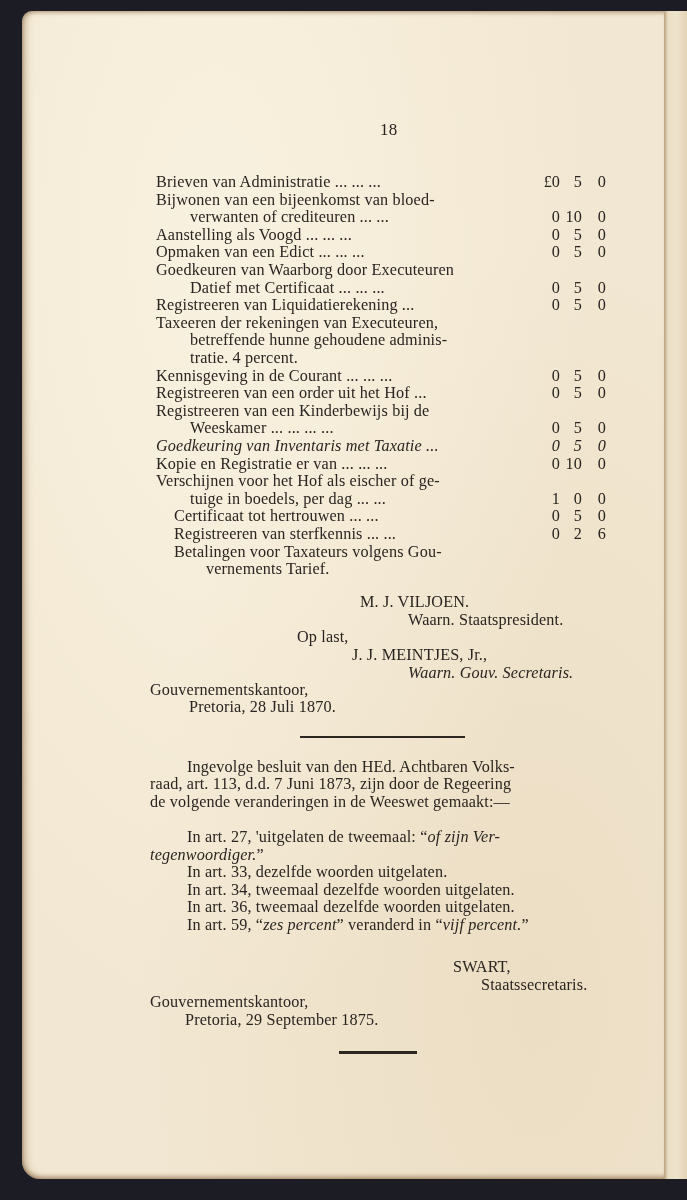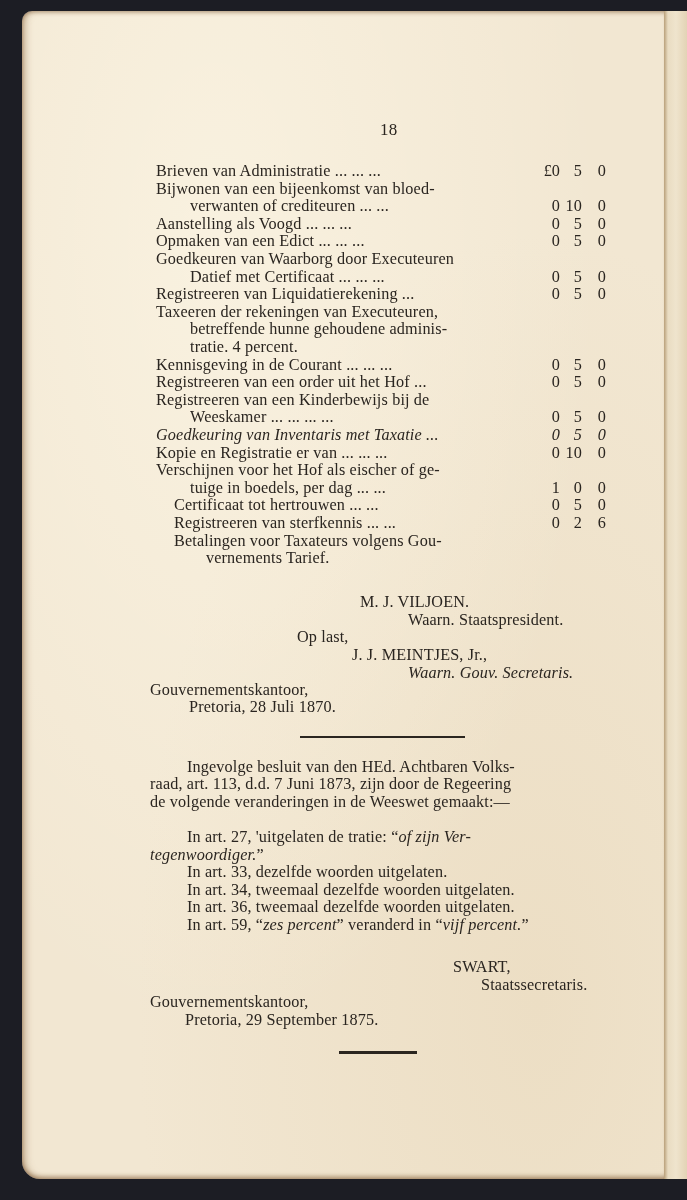--- a/index.html
+++ b/index.html
@@ -21,21 +21,21 @@
     box-shadow: inset 6px 0 8px -4px rgba(120,80,40,0.55),
                 inset 0 3px 4px -2px rgba(110,70,30,0.5),
                 inset 0 -4px 5px -2px rgba(110,70,30,0.55);
   }
   .gutter {
     position: absolute; left: 664px; top: 11px; width: 23px; height: 1168px;
     background: linear-gradient(to right, #b9a07a 0px, #e9dcc2 4px, #efe4cd 12px, #e3d3b5 23px);
   }
   .text { position: absolute; font-size: 16.2px; line-height: 18px; white-space: nowrap; letter-spacing: 0.15px; }
   .page-num { position: absolute; left: 380px; top: 121px; font-size: 17px; }
-  .row { position: absolute; left: 156px; width: 470px; height: 18px; }
+  .row { position: absolute; left: 156px; width: 470px; height: 18px; margin-top: 11px; }
   .row .lbl { position: absolute; left: 0; top: 0; }
   .row .amt { position: absolute; left: 380px; top: 0; width: 90px; }
   .amt span { position: absolute; text-align: right; }
   .amt .cur { left: 0; width: 16px; }
   .amt .l { left: 12px; width: 12px; }
   .amt .s { left: 24px; width: 22px; }
   .amt .d { left: 46px; width: 24px; }
   .ind1 { padding-left: 34px; }
   .ind2 { padding-left: 50px; }
   .ind3 { padding-left: 18px; }
@@ -201,21 +201,21 @@
 <div class="text" style="left:150px;top:681px;">Gouvernementskantoor,</div>
 <div class="text" style="left:189px;top:698px;">Pretoria, 28 Juli 1870.</div>
 
 <div class="rule" style="left:300px;top:736px;width:165px;height:2px;"></div>
 
 <div class="text" style="left:187px;top:758px;">Ingevolge besluit van den HEd. Achtbaren Volks-</div>
 <div class="text" style="left:150px;top:775px;">raad, art. 113, d.d. 7 Juni 1873, zijn door de Regeering</div>
 <div class="text" style="left:150px;top:793px;">de volgende veranderingen in de Weeswet gemaakt:—</div>
 
 <div class="text" style="left:187px;top:828px;">
-  <span>In art. 27, 'uitgelaten de tratie: “</span><i>of zijn Ver-</i>
+  <span>In art. 27, 'uitgelaten de tweemaal: “</span><i>of zijn Ver-</i>
 </div>
 <div class="text" style="left:150px;top:846px;">
   <i>tegenwoordiger.</i><span>”</span>
 </div>
 <div class="text" style="left:187px;top:863px;">In art. 33, dezelfde woorden uitgelaten.</div>
 <div class="text" style="left:187px;top:881px;">In art. 34, tweemaal dezelfde woorden uitgelaten.</div>
 <div class="text" style="left:187px;top:898px;">In art. 36, tweemaal dezelfde woorden uitgelaten.</div>
 <div class="text" style="left:187px;top:916px;">
   <span>In art. 59, “</span><i>zes percent</i><span>” veranderd in “</span><i>vijf percent.</i><span>”</span>
 </div>

